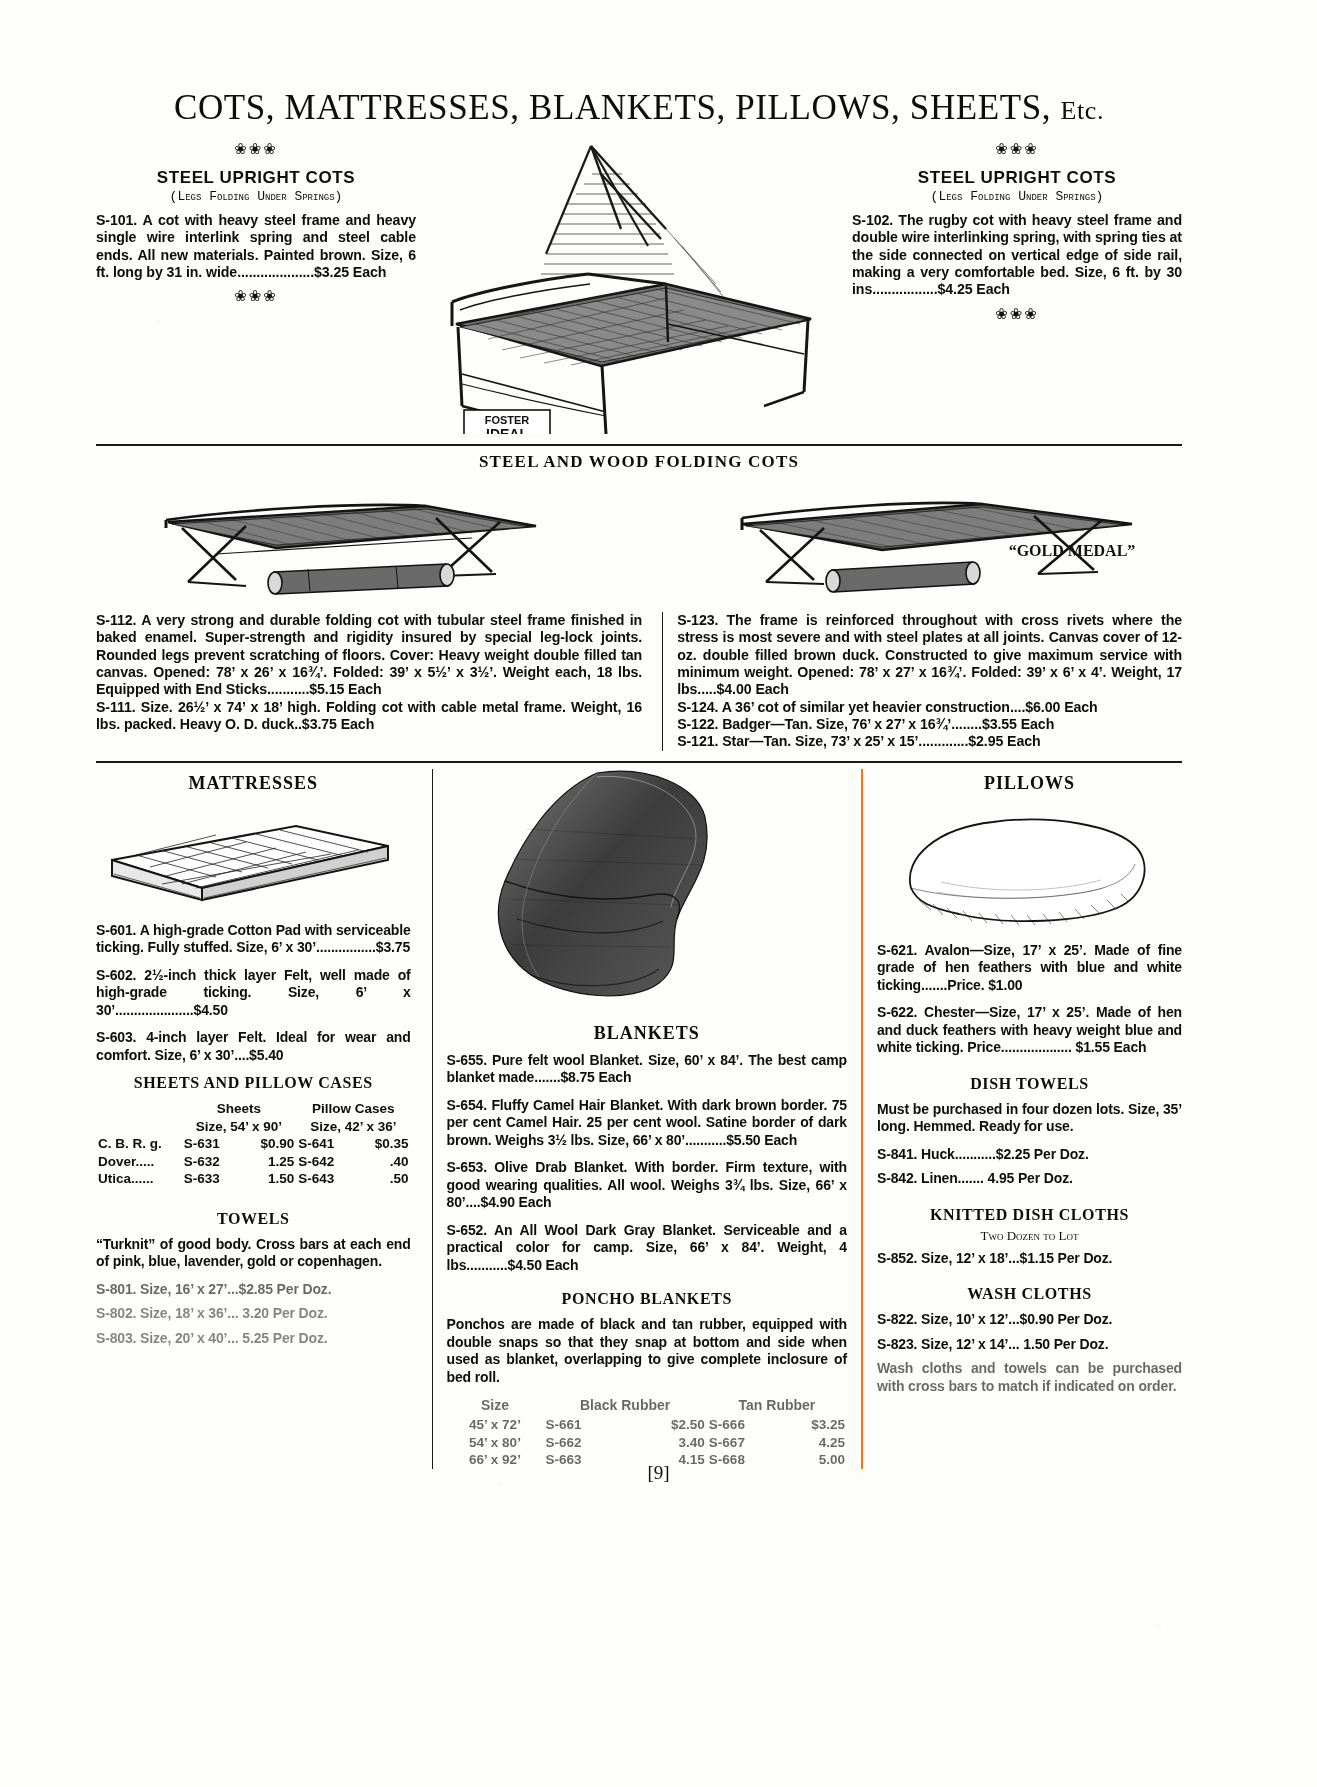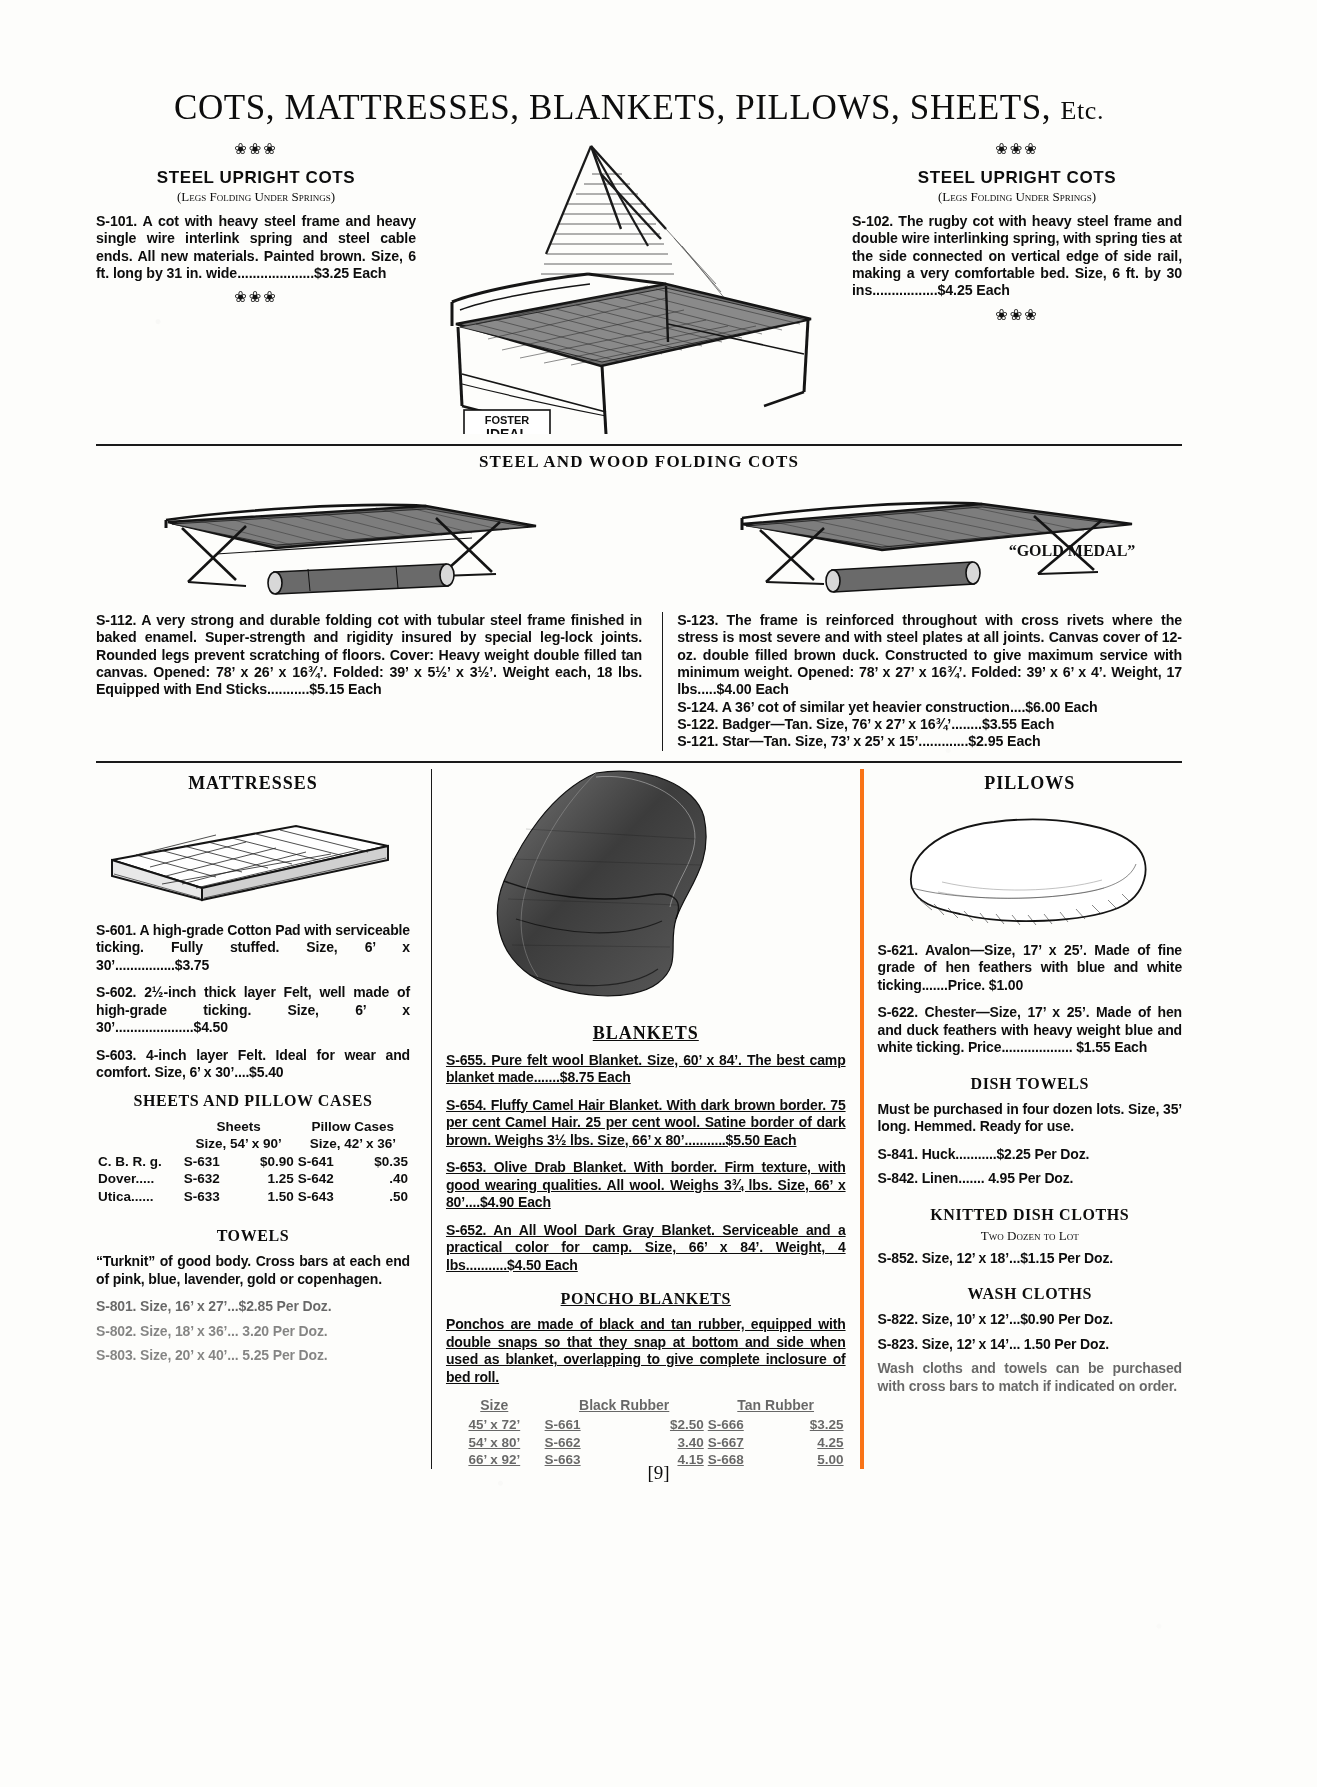--- a/index.html
+++ b/index.html
@@ -76,21 +76,21 @@
     font-weight: bold;
     font-size: 17px;
     letter-spacing: 0.6px;
     font-family: "Liberation Sans", sans-serif;
     margin: 2px 0 1px 0;
   }
   .sec-sub {
     text-align: center;
     font-size: 13px;
     font-variant: small-caps;
-    font-family: Liberation Serif, serif;
+    font-family: Liberation Mono, monospace;
     margin-bottom: 8px;
   }
   .body-txt {
     font-size: 14.2px;
     line-height: 1.22;
     text-align: justify;
     font-family: "Liberation Sans", sans-serif;
     font-weight: bold;
     letter-spacing: -0.1px;
   }
@@ -120,21 +120,21 @@
   .cots-text { display: flex; margin-top: 6px; }
   .cots-text .c1 { width: 556px; padding-right: 20px; border-right: 1px solid #1a1a1a;}
   .cots-text .c2 { width: 514px; padding-left: 14px; }
 
   
   .lower {
     display: flex;
     margin-top: 6px;
   }
   .lc1 { width: 330px; padding-right: 21px; border-right: 1px solid #1a1a1a; }
-  .lc2 { width: 420px; padding: 0 14px; border-right: 4px solid #f97316; text-decoration: underline; }
+  .lc2 { width: 420px; padding: 0 14px; border-right: 2px solid #f97316; }
   .lc3 { width: 320px; padding-left: 14px; }
 
   .col-head {
     text-align: center;
     font-weight: bold;
     font-size: 18px;
     letter-spacing: 1px;
     font-family: "Liberation Serif", serif;
     margin: 4px 0 8px 0;
   }
@@ -362,20 +362,21 @@
             <ellipse cx="151" cy="105" rx="7" ry="11" fill="#d8d8d8" stroke-width="1.6"></ellipse>
             <ellipse cx="291" cy="97" rx="7" ry="11" fill="#d8d8d8" stroke-width="1.6"></ellipse>
           </g>
           <text x="390" y="80" font-family="Liberation Serif, serif" font-size="16" font-weight="bold" text-anchor="middle" fill="#111">“GOLD MEDAL”</text>
         </svg>
       </div>
 
       <div class="cots-text">
         <div class="c1">
           <div class="body-txt">S-112.  A very strong and durable folding cot with tubular steel frame finished in baked enamel.  Super-strength and rigidity insured by special leg-lock joints.  Rounded legs prevent scratching of floors.  Cover: Heavy weight double filled tan canvas.  Opened:  78’ x 26’ x 16¾’.  Folded:  39’ x 5½’ x 3½’.  Weight each, 18 lbs.  Equipped with End Sticks...........$5.15 Each</div>
+          <div class="body-txt">S-111.  Size. 26½’ x 74’ x 18’ high.  Folding cot with cable metal frame.  Weight, 16 lbs. packed.  Heavy O. D. duck..$3.75 Each</div>
         </div>
         <div class="c2">
           <div class="body-txt">S-123.  The frame is reinforced throughout with cross rivets where the stress is most severe and with steel plates at all joints.  Canvas cover of 12-oz. double filled brown duck.  Constructed to give maximum service with minimum weight.  Opened:  78’ x 27’ x 16¾’.  Folded:  39’ x 6’ x 4’.  Weight, 17 lbs.....$4.00 Each</div>
           <div class="body-txt">S-124.  A 36’ cot of similar yet heavier construction....$6.00 Each</div>
           <div class="body-txt">S-122.  Badger—Tan.  Size, 76’ x 27’ x 16¾’........$3.55 Each</div>
           <div class="body-txt">S-121.  Star—Tan.  Size, 73’ x 25’ x 15’.............$2.95 Each</div>
         </div>
       </div>
     </div>
 

